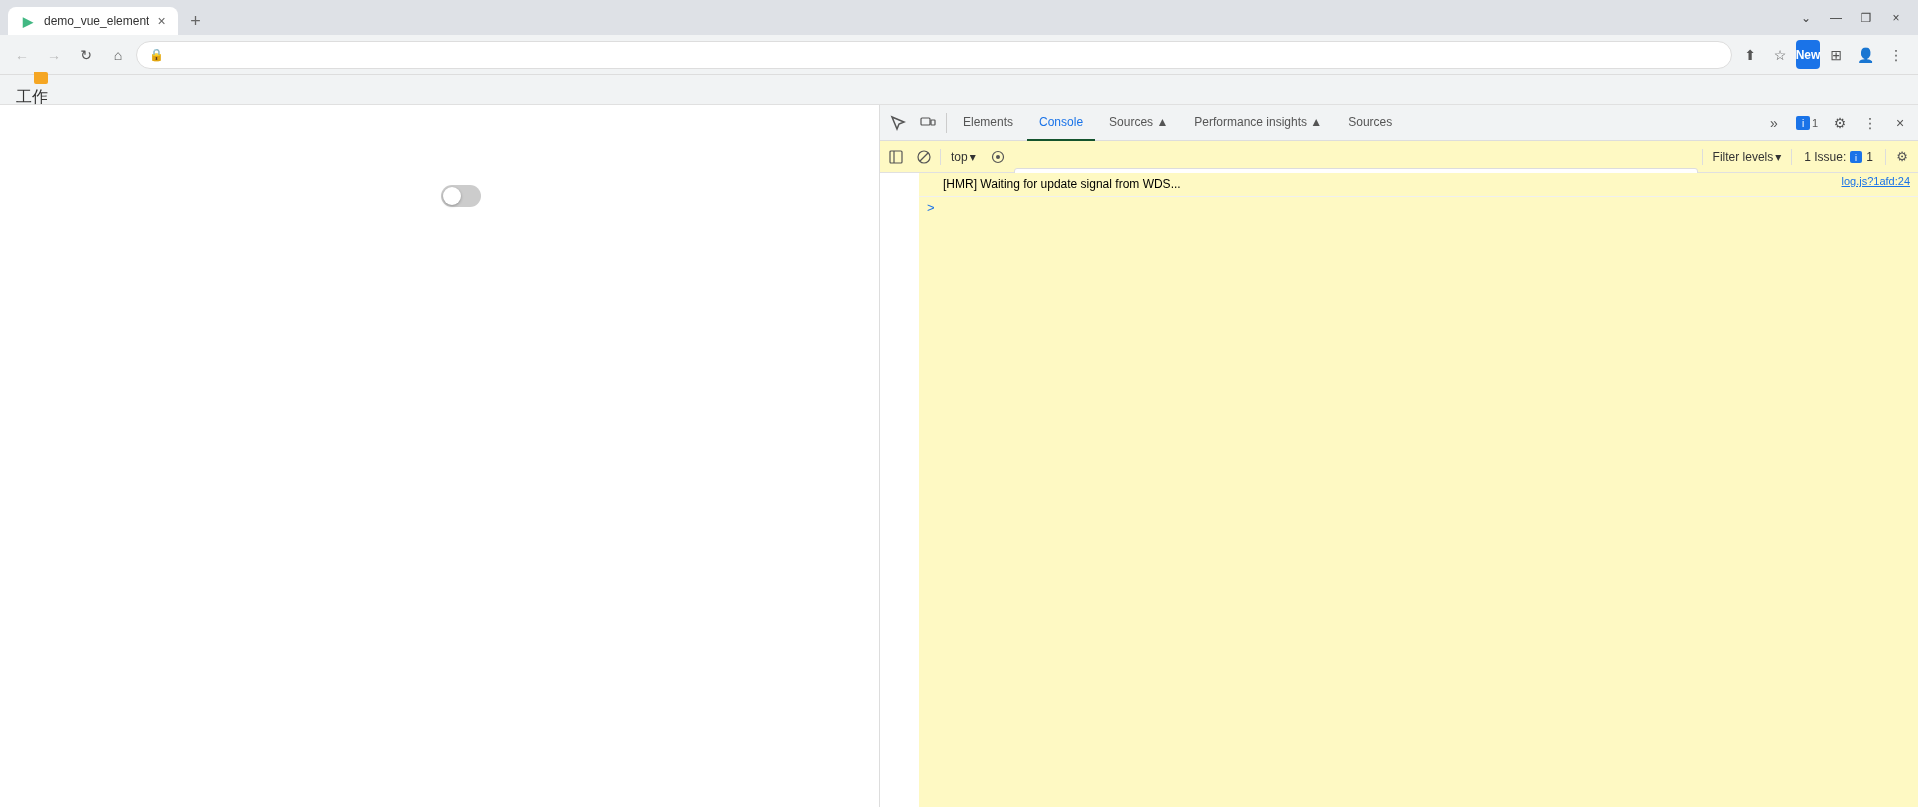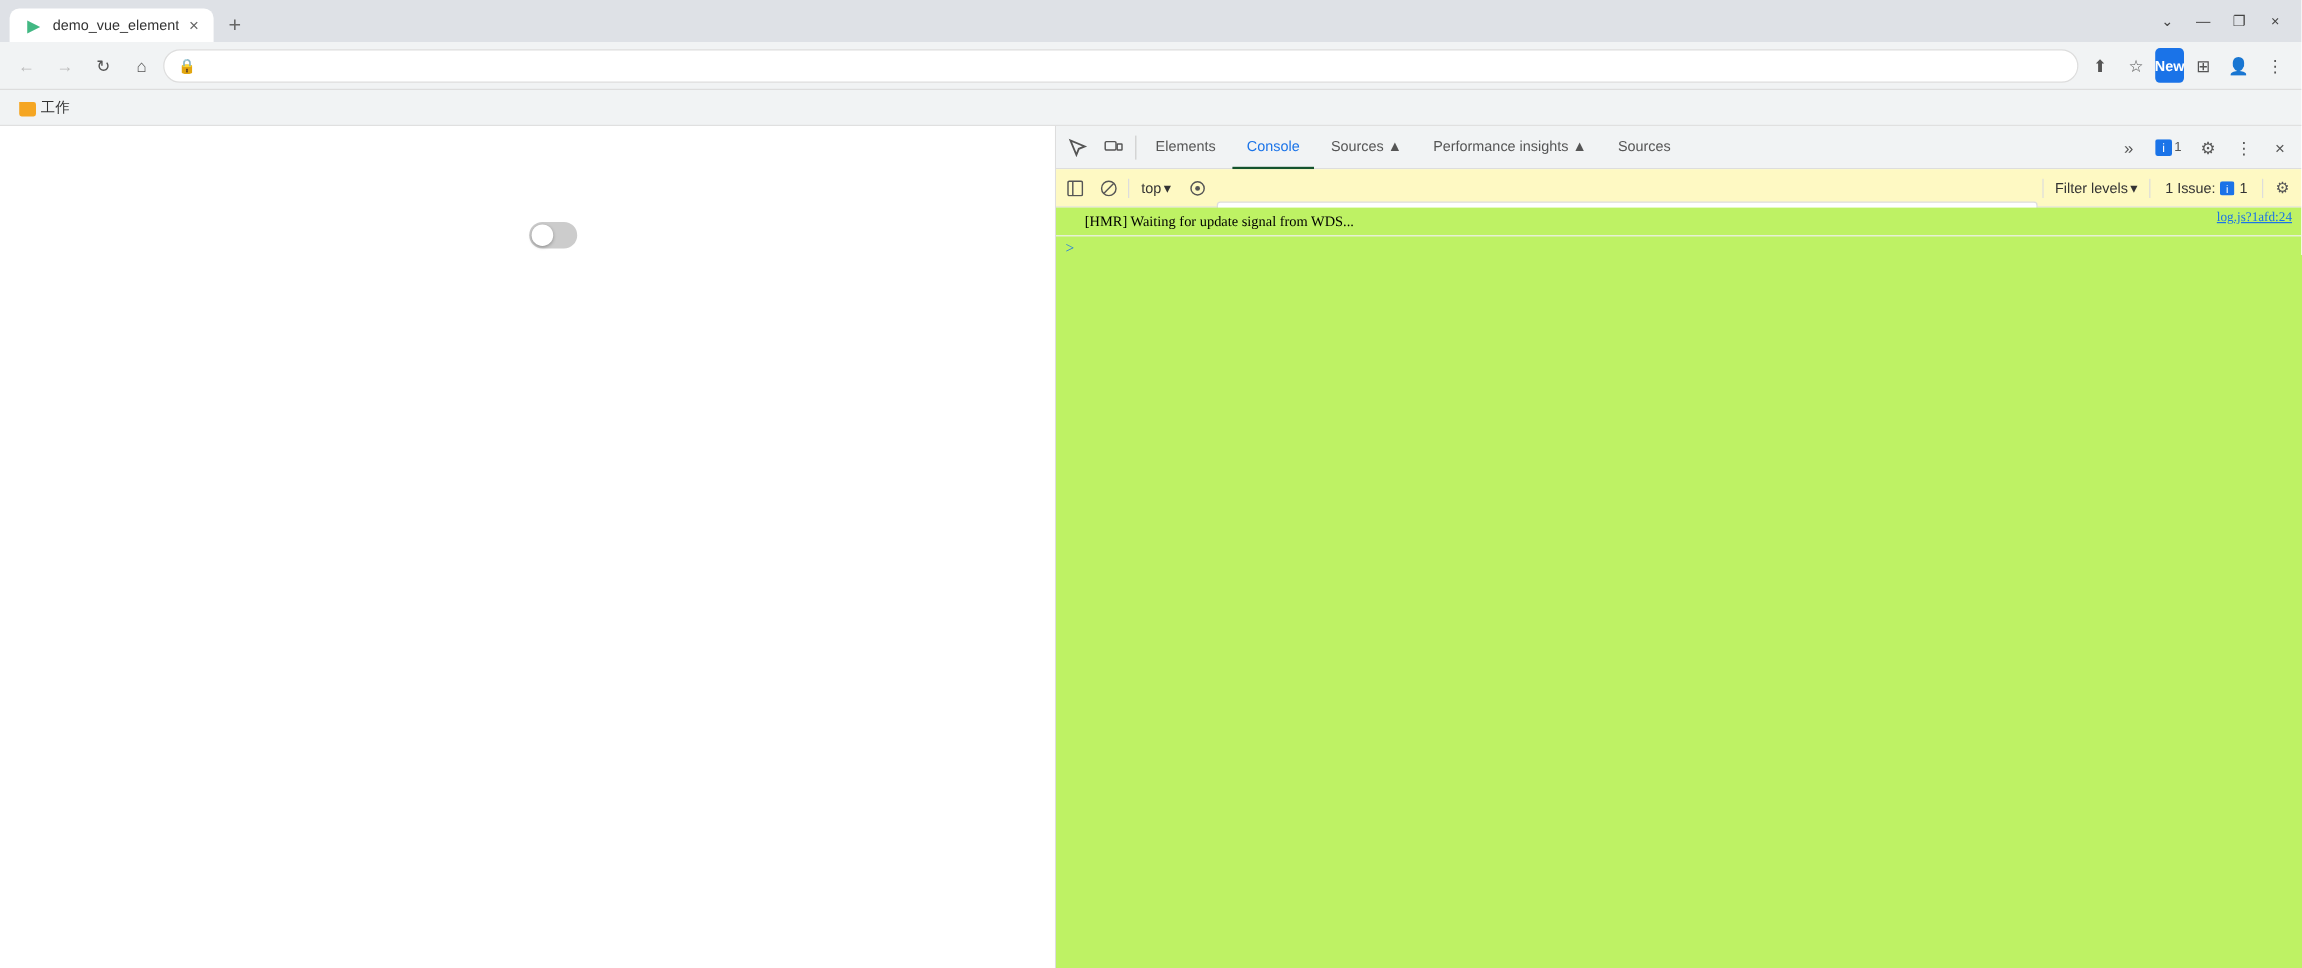--- a/index.html
+++ b/index.html
@@ -136,27 +136,28 @@
       height: 30px;
       background: #f1f3f4;
       display: flex;
       align-items: center;
       padding: 0 8px;
       gap: 4px;
       border-bottom: 1px solid #e0e0e0;
     }
     .bookmark-item {
       display: flex;
-      align-items: center;
+      align-items: flex-end;
       gap: 4px;
       padding: 2px 8px;
       border-radius: 4px;
       cursor: pointer;
-      font-size: 12px;
-      color: #333;
+      font-size: 16px;
+      color: #333;
+      flex-direction: column;
     }
     .bookmark-icon {
       width: 14px;
       height: 14px;
       background: #f5a623;
       display: inline-block;
     }
 
     
     .main-content {
@@ -328,23 +329,24 @@
       justify-content: center;
       cursor: pointer;
       color: #555;
       font-size: 13px;
     }
 
     
     .console-area {
       flex: 1;
       overflow-y: auto;
-      background: #bef264;
-      font-family: Liberation Serif, serif;
-      font-size: 12px;
+      background: #fef9c3;
+      font-family: Liberation Sans, sans-serif;
+      font-size: 12px;
+      margin-left: 39px;
     }
     .console-log-entry {
       display: flex;
       align-items: flex-start;
       padding: 2px 8px;
       border-bottom: 1px solid #f0f0f0;
       min-height: 20px;
       gap: 4px;
     }
     .console-log-entry .expand-btn {

